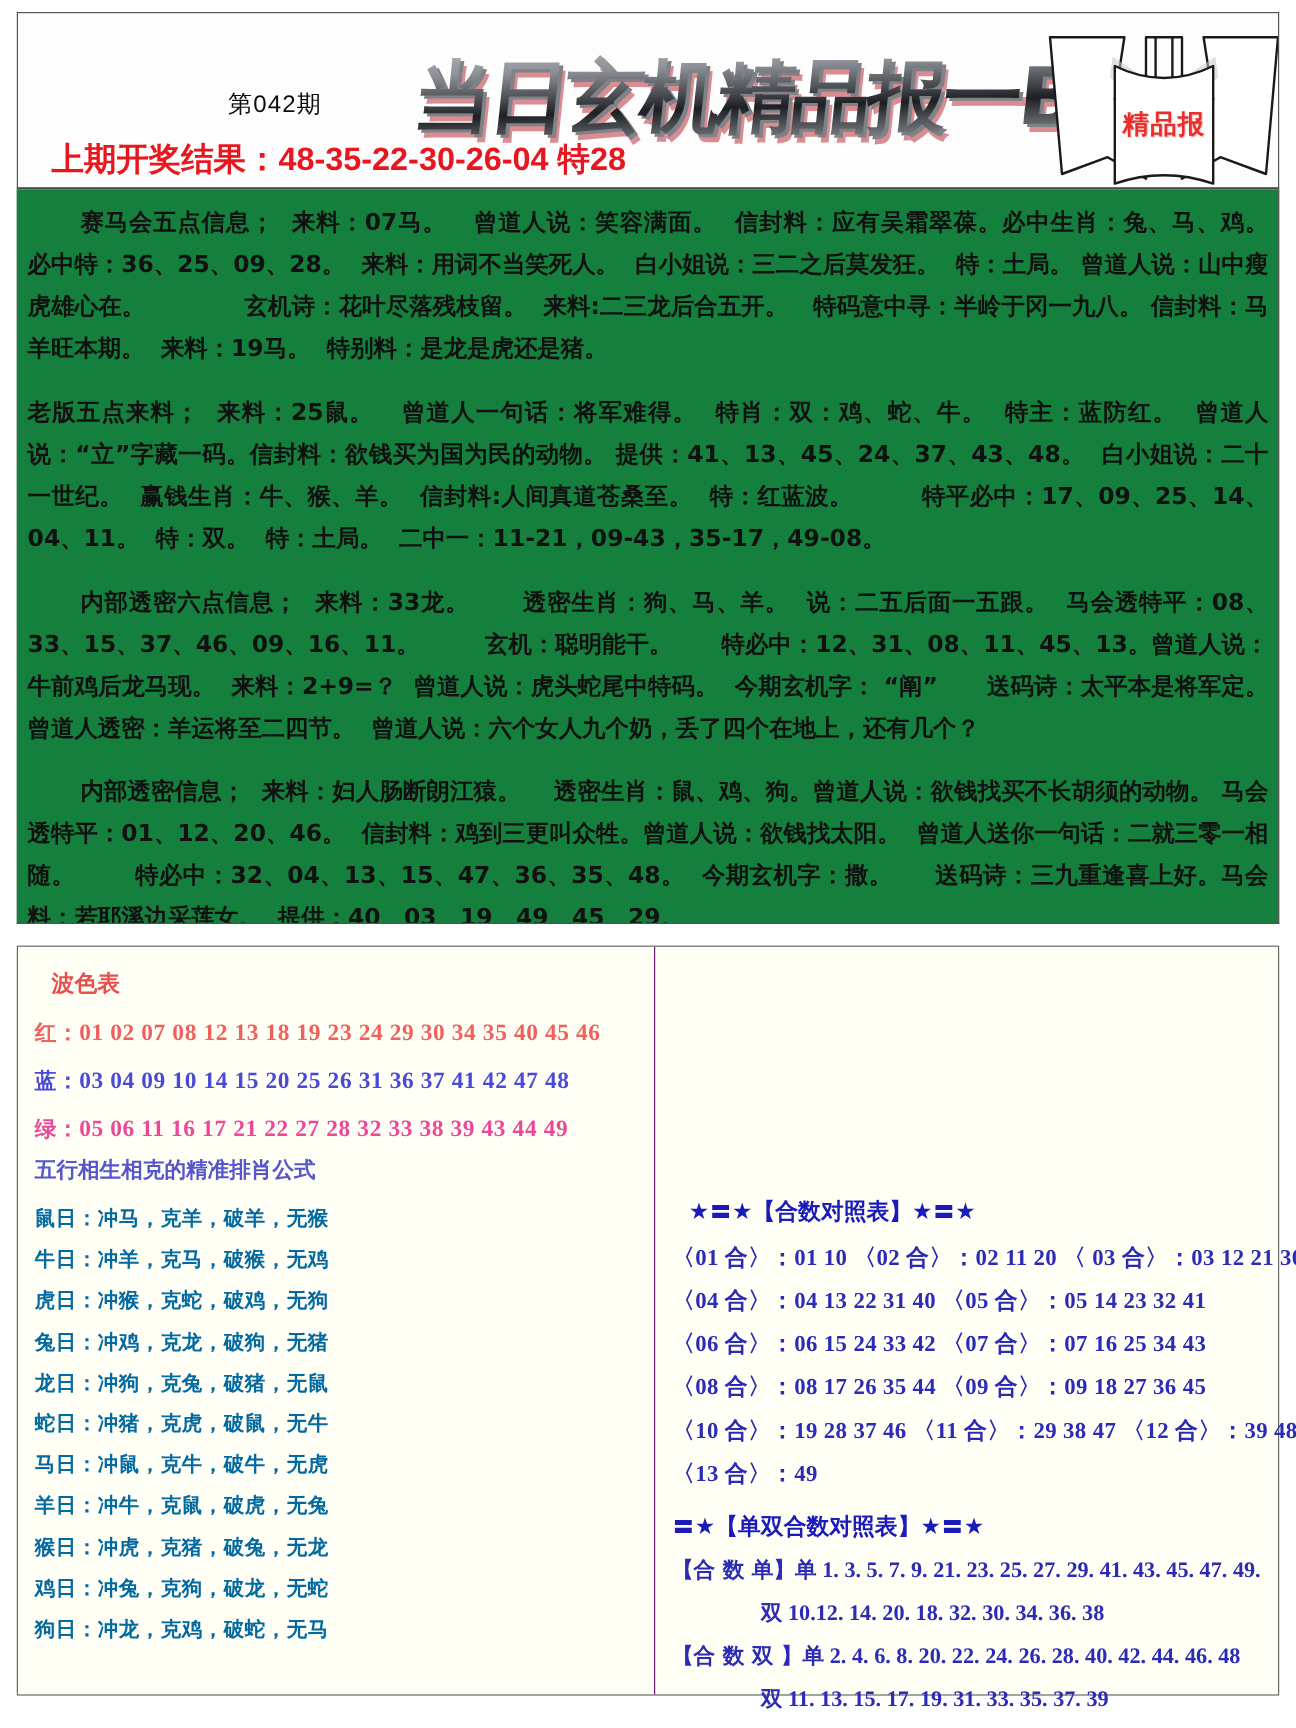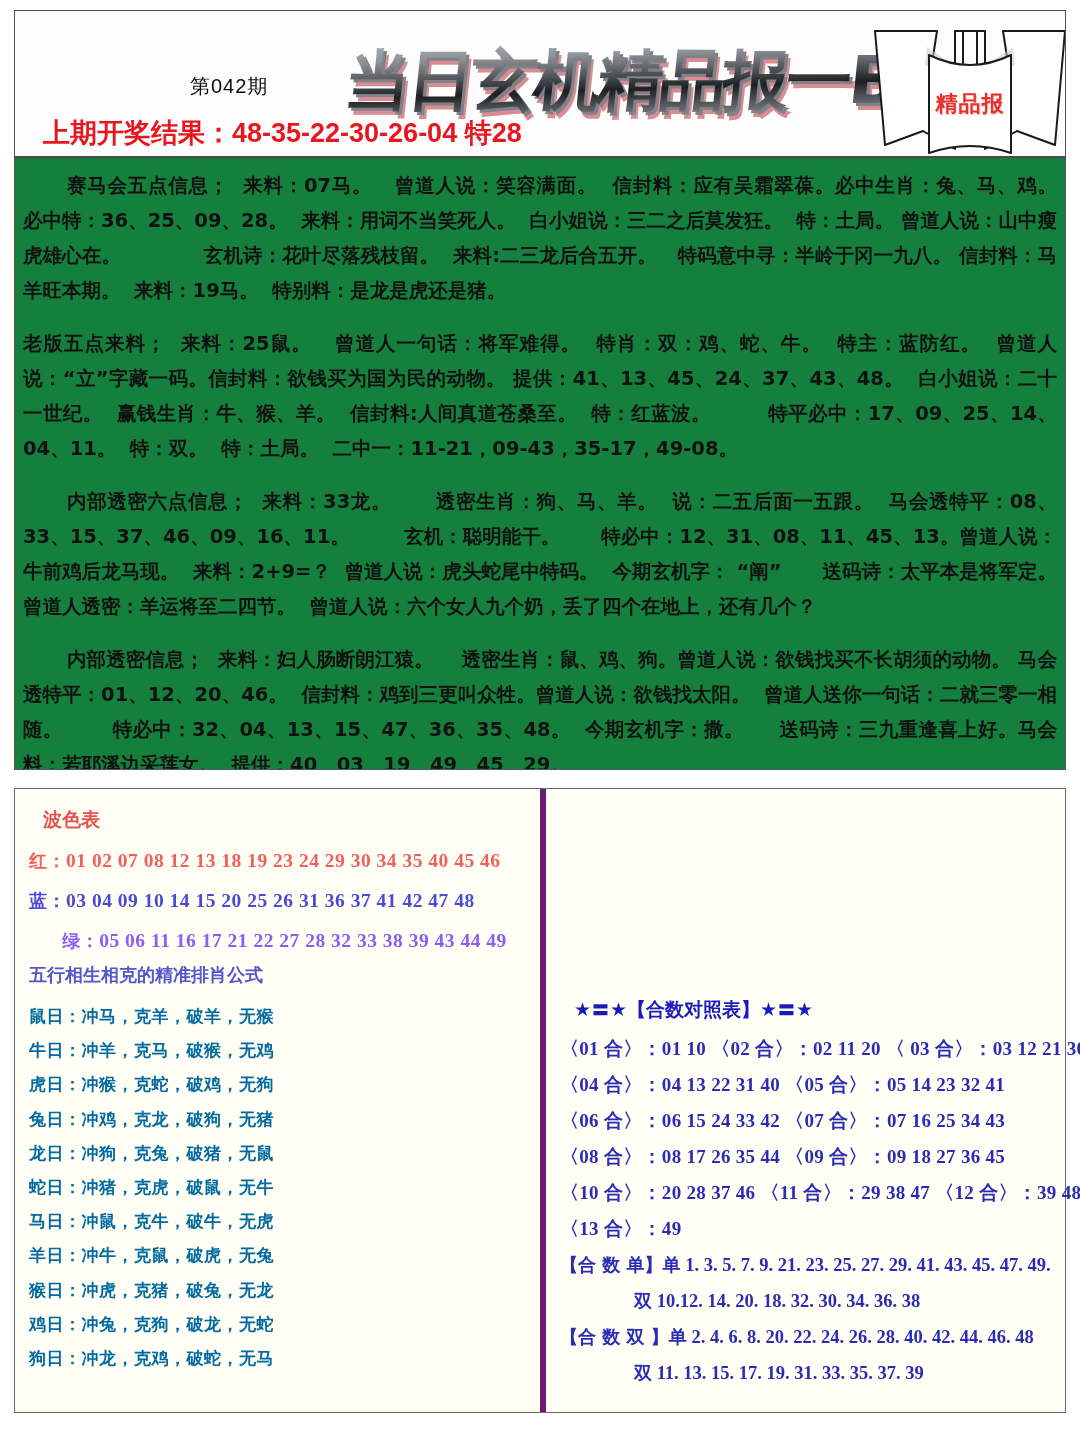--- a/index.html
+++ b/index.html
@@ -159,21 +159,21 @@
     width: 1052px;
     height: 625px;
     border: 1px solid #6a6a6a;
     background: #fffff5;
     box-sizing: border-box;
     display: flex;
   }
   .bottom-left {
     width: 531px;
     box-sizing: border-box;
-    border-right: 6px solid #701a75;
+    border-right: 1px solid #701a75;
     padding: 14px 0 0 14px;
     position: relative;
   }
   .bottom-right {
     flex: 1;
     box-sizing: border-box;
     padding: 0;
     position: relative;
   }
 
@@ -187,21 +187,21 @@
   .wave-row {
     font-family: "Liberation Serif", "DejaVu Serif", serif;
     font-size: 19.5px;
     font-weight: bold;
     margin: 16px 0 10px 0;
     white-space: nowrap;
     letter-spacing: 0.5px;
   }
   .wave-red   { color: #f0605c; }
   .wave-blue  { color: #4a4ad8; }
-  .wave-green { color: #8b5cf6; text-align: center; }
+  .wave-green { color: #ec4899; }
   .wave-label {
     font-family: "DejaVu Sans", "Liberation Sans", sans-serif;
     font-size: 18px;
   }
 
   .formula-title {
     font-family: "DejaVu Sans", "Liberation Sans", sans-serif;
     font-size: 18px;
     font-weight: bold;
     color: #5555cc;
@@ -330,23 +330,24 @@
     </div>
 
     <div class="bottom-right">
       <div class="right-inner">
 
         <div class="he-title">★〓★【合数对照表】★〓★</div>
         <div class="he-row">〈01 合〉：01 10  〈02 合〉：02 11 20  〈 03 合〉：03 12 21 30</div>
         <div class="he-row">〈04 合〉：04 13 22 31 40  〈05 合〉：05 14 23 32 41</div>
         <div class="he-row">〈06 合〉：06 15 24 33 42  〈07 合〉：07 16 25 34 43</div>
         <div class="he-row">〈08 合〉：08 17 26 35 44  〈09 合〉：09 18 27 36 45</div>
-        <div class="he-row">〈10 合〉：20 28 37 46  〈11 合〉：29 38 47  〈12 合〉：39 48</div>
+        <div class="he-row">〈10 合〉：19 28 37 46  〈11 合〉：29 38 47  〈12 合〉：39 48</div>
         <div class="he-row">〈13 合〉：49</div>
 
+        <div class="ds-title">〓★【单双合数对照表】★〓★</div>
 
         <div class="ds-row">
           <span class="tag">【合 数 单】</span><span class="tag">单</span> <span>1. 3. 5. 7. 9. 21. 23. 25. 27. 29. 41. 43. 45. 47. 49.</span>
         </div>
         <div class="ds-row ds-indent">
           <span class="tag">双</span> <span>10.12. 14. 20. 18. 32. 30. 34. 36. 38</span>
         </div>
         <div class="ds-row">
           <span class="tag">【合 数 双 】</span><span class="tag">单</span> <span>2. 4. 6. 8. 20. 22. 24. 26. 28. 40. 42. 44. 46. 48</span>
         </div>

